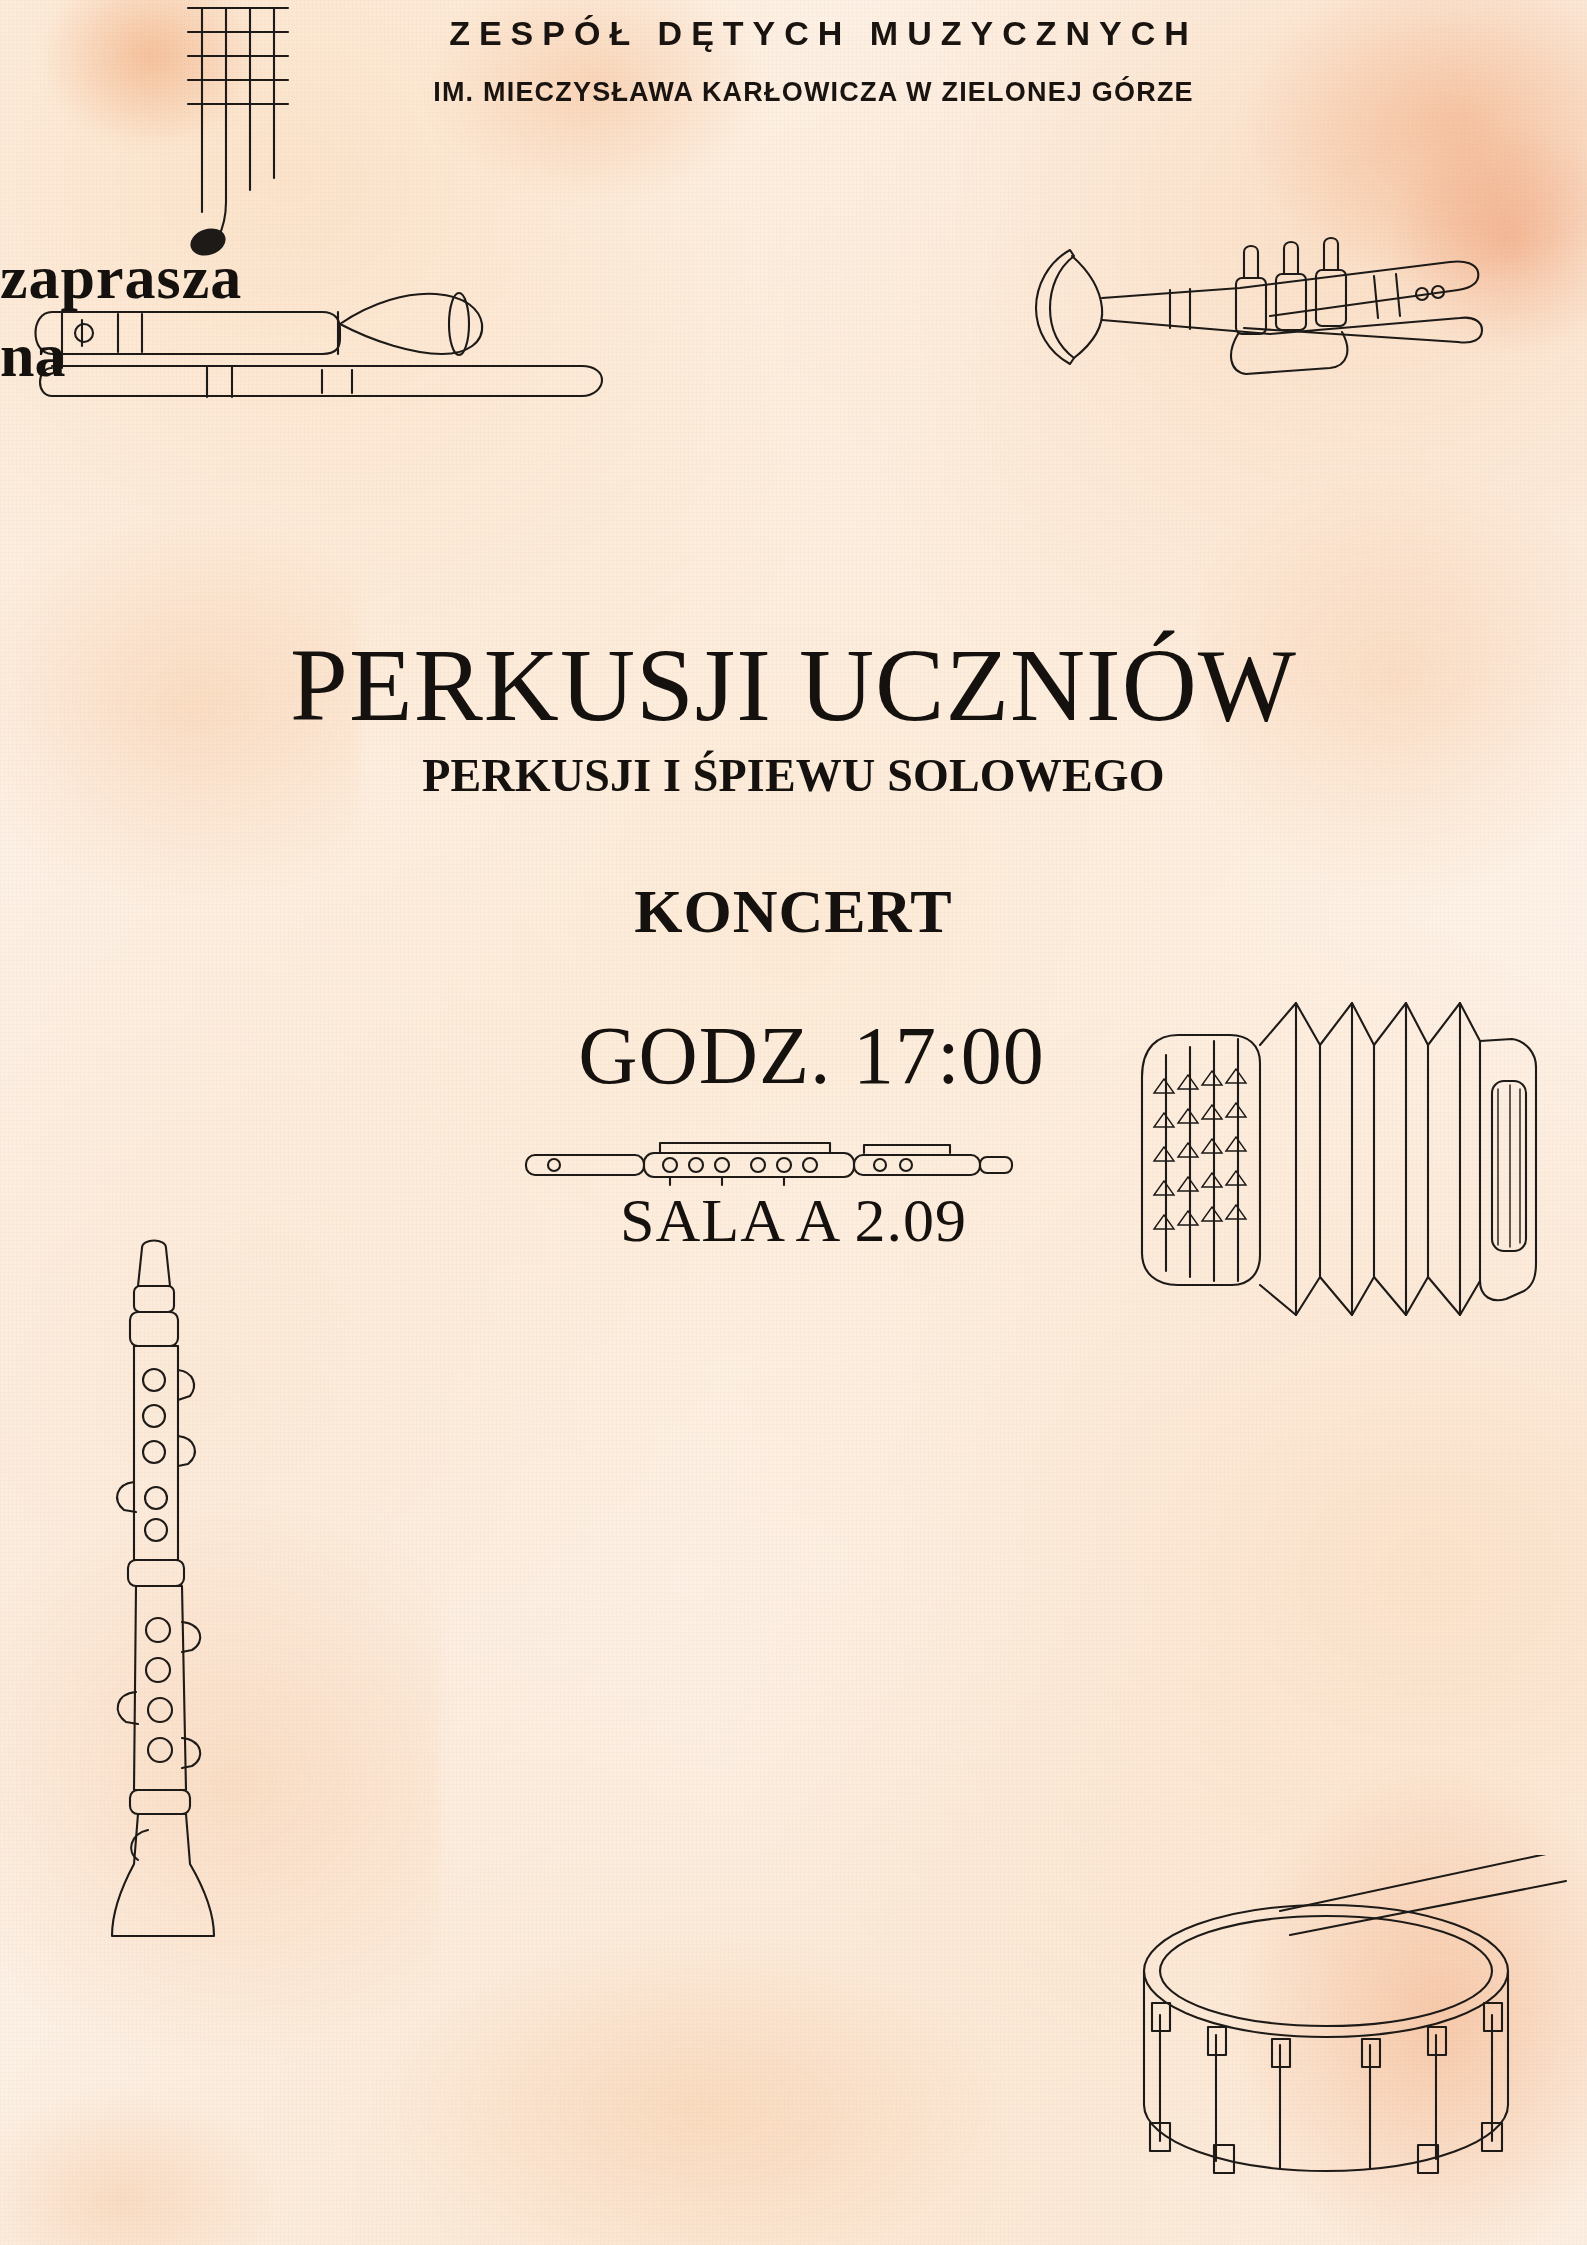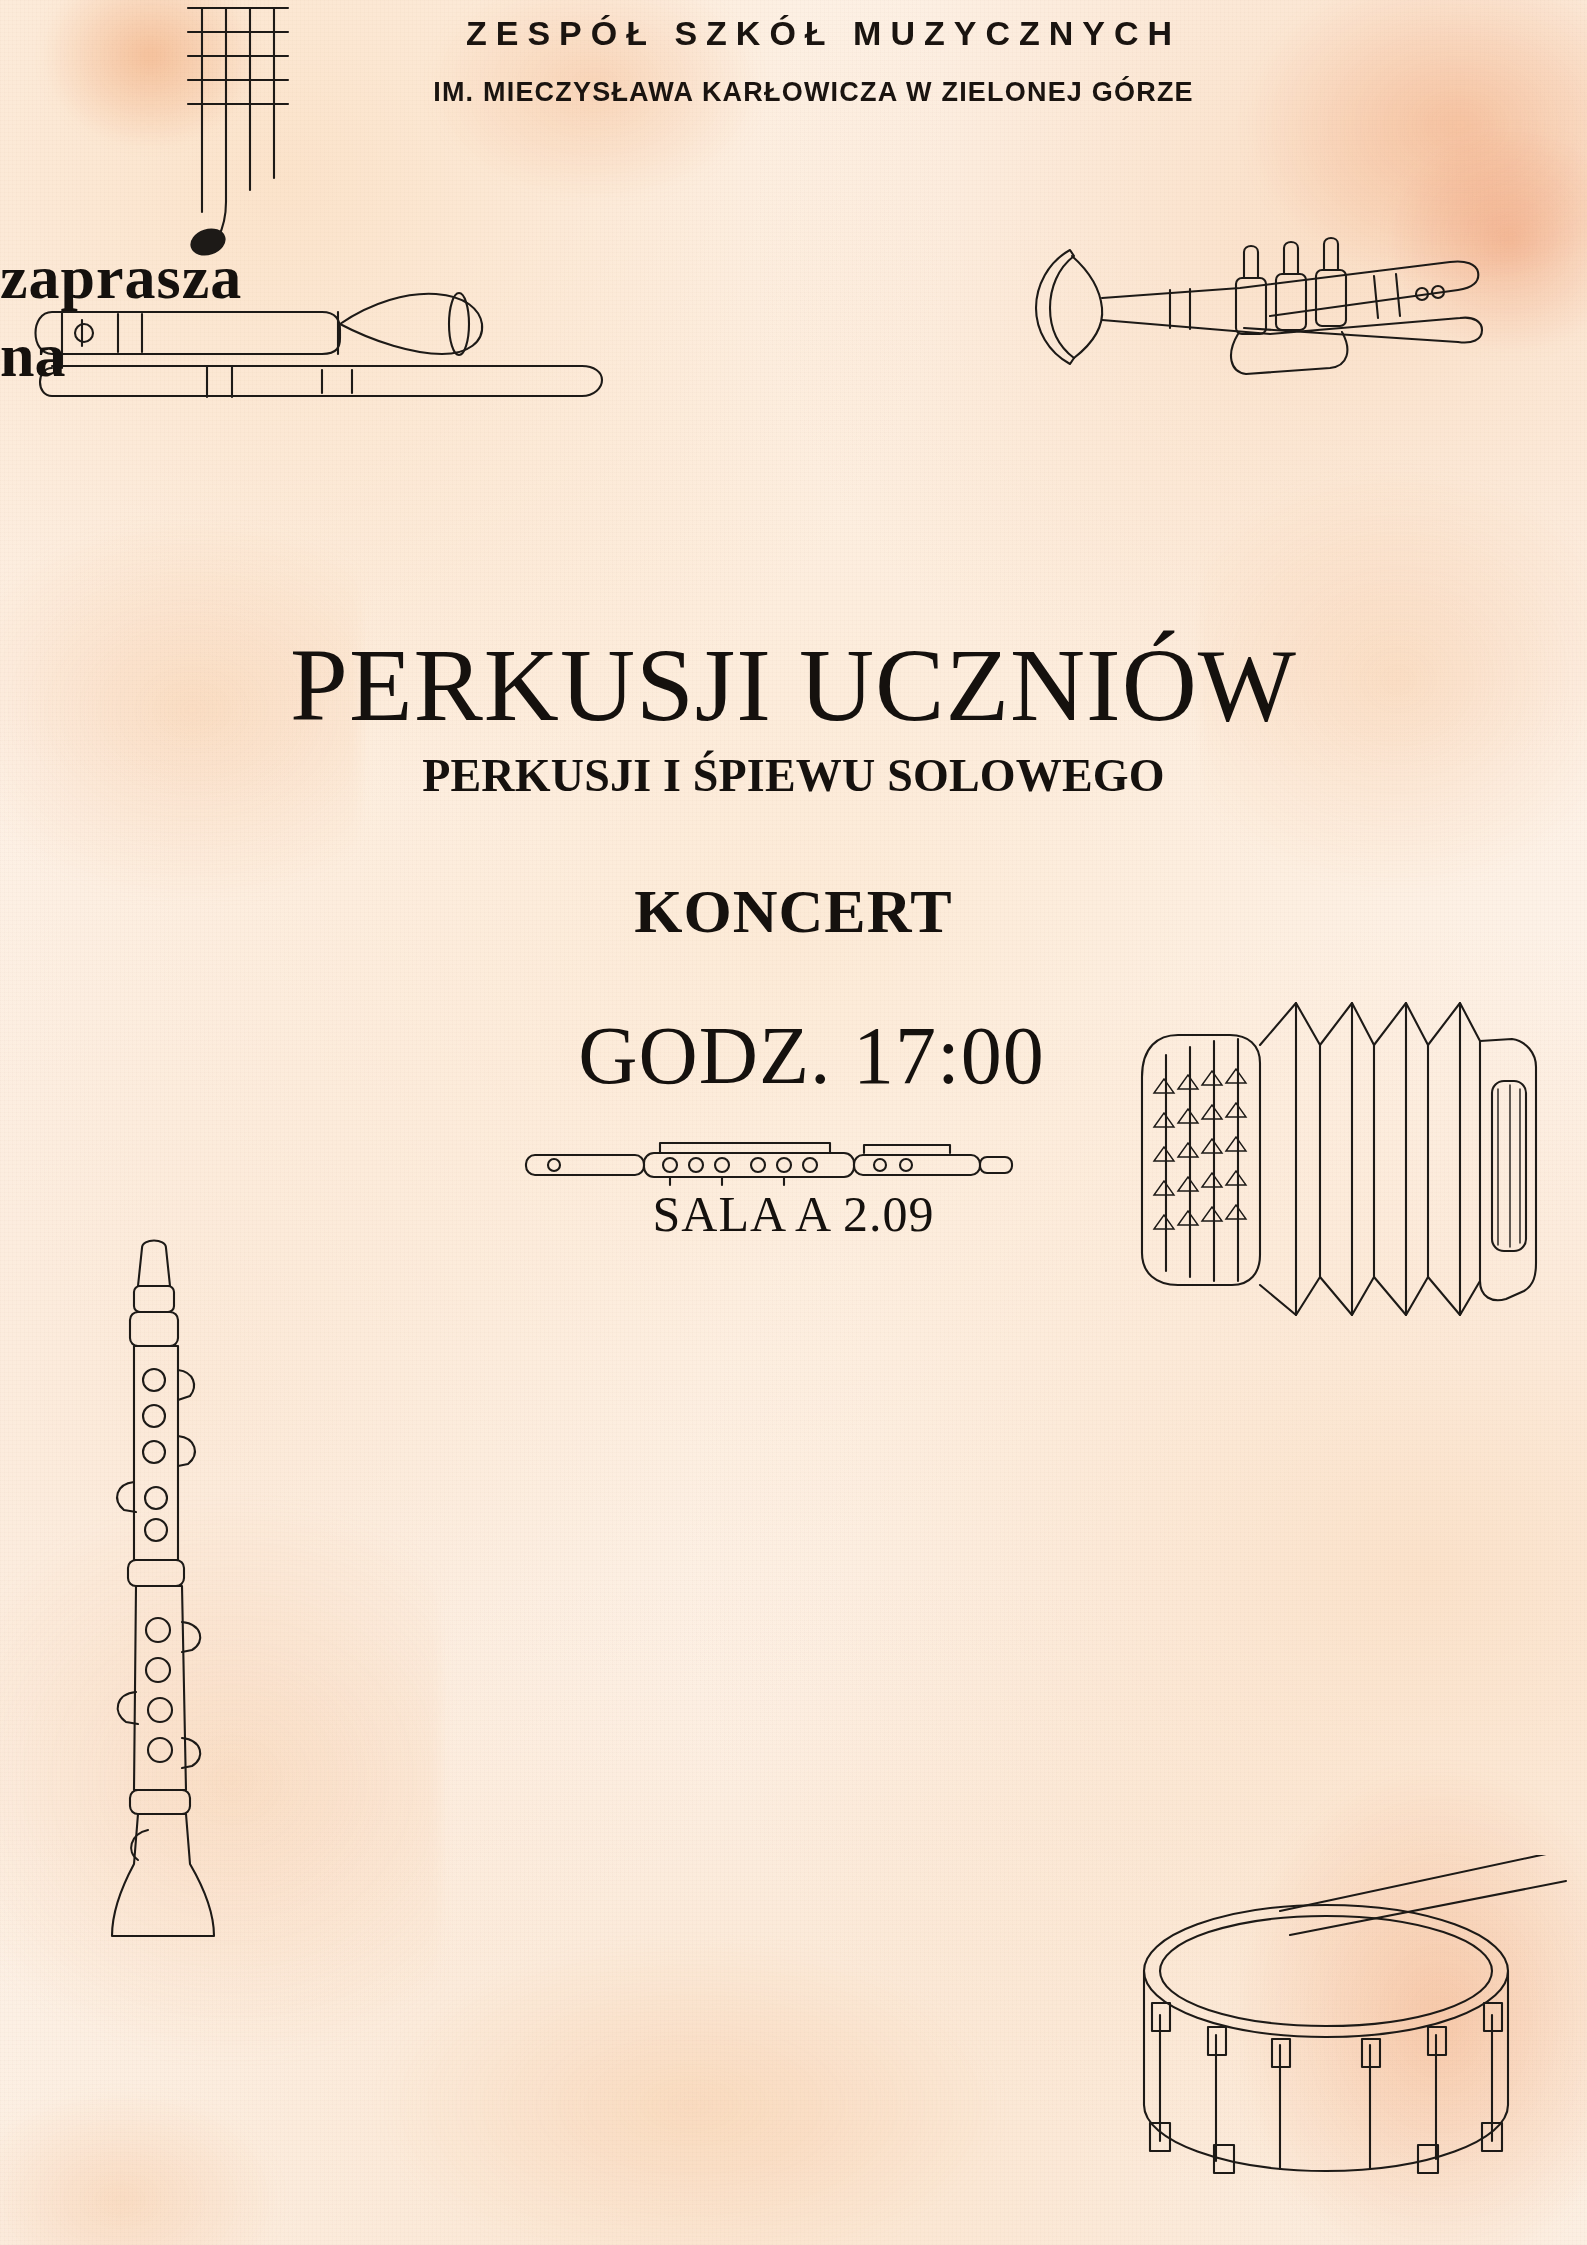--- a/index.html
+++ b/index.html
@@ -134,21 +134,21 @@
   }
   .time {
     margin-top: 58px;
     font-size: 82px;
     font-weight: 400;
     letter-spacing: 1px;
     padding-left: 36px;
   }
   .room {
     margin-top: 58px;
-    font-size: 50px;
+    font-size: 62px;
     font-weight: 400;
     letter-spacing: 1px;
   }
 
   
   .art { position: absolute; }
   .art svg { display: block; }
   .ink { fill: none; stroke: #1d1a17; stroke-width: 2.1; stroke-linejoin: round; stroke-linecap: round; }
   .ink-thin { fill: none; stroke: #1d1a17; stroke-width: 1.4; stroke-linecap: round; }
   .ink-fill { fill: #1d1a17; stroke: none; }
@@ -337,21 +337,21 @@
         <path d="M84 290 L 104 290 L 104 318 L 84 318 Z"></path>
         <path d="M288 290 L 308 290 L 308 318 L 288 318 Z"></path>
         <path d="M352 268 L 372 268 L 372 296 L 352 296 Z"></path>
         <path d="M150 56 L 430 -4"></path>
         <path d="M160 80 L 436 26"></path>
       </g>
     </svg>
   </div>
 
   <div class="header">
-    <p class="school-line1">ZESPÓŁ SZKÓŁ MUZYCZNYCH</p>
+    <p class="school-line1">ZESPÓŁ DĘTYCH MUZYCZNYCH</p>
     <p class="school-line2">IM. MIECZYSŁAWA KARŁOWICZA W ZIELONEJ GÓRZE</p>
   </div>
 
   <div class="invite">
     <span class="w1">zaprasza</span>
     <span class="w2">na</span>
   </div>
 
   <div class="main">
     <h1 class="title">PERKUSJI UCZNIÓW</h1>

